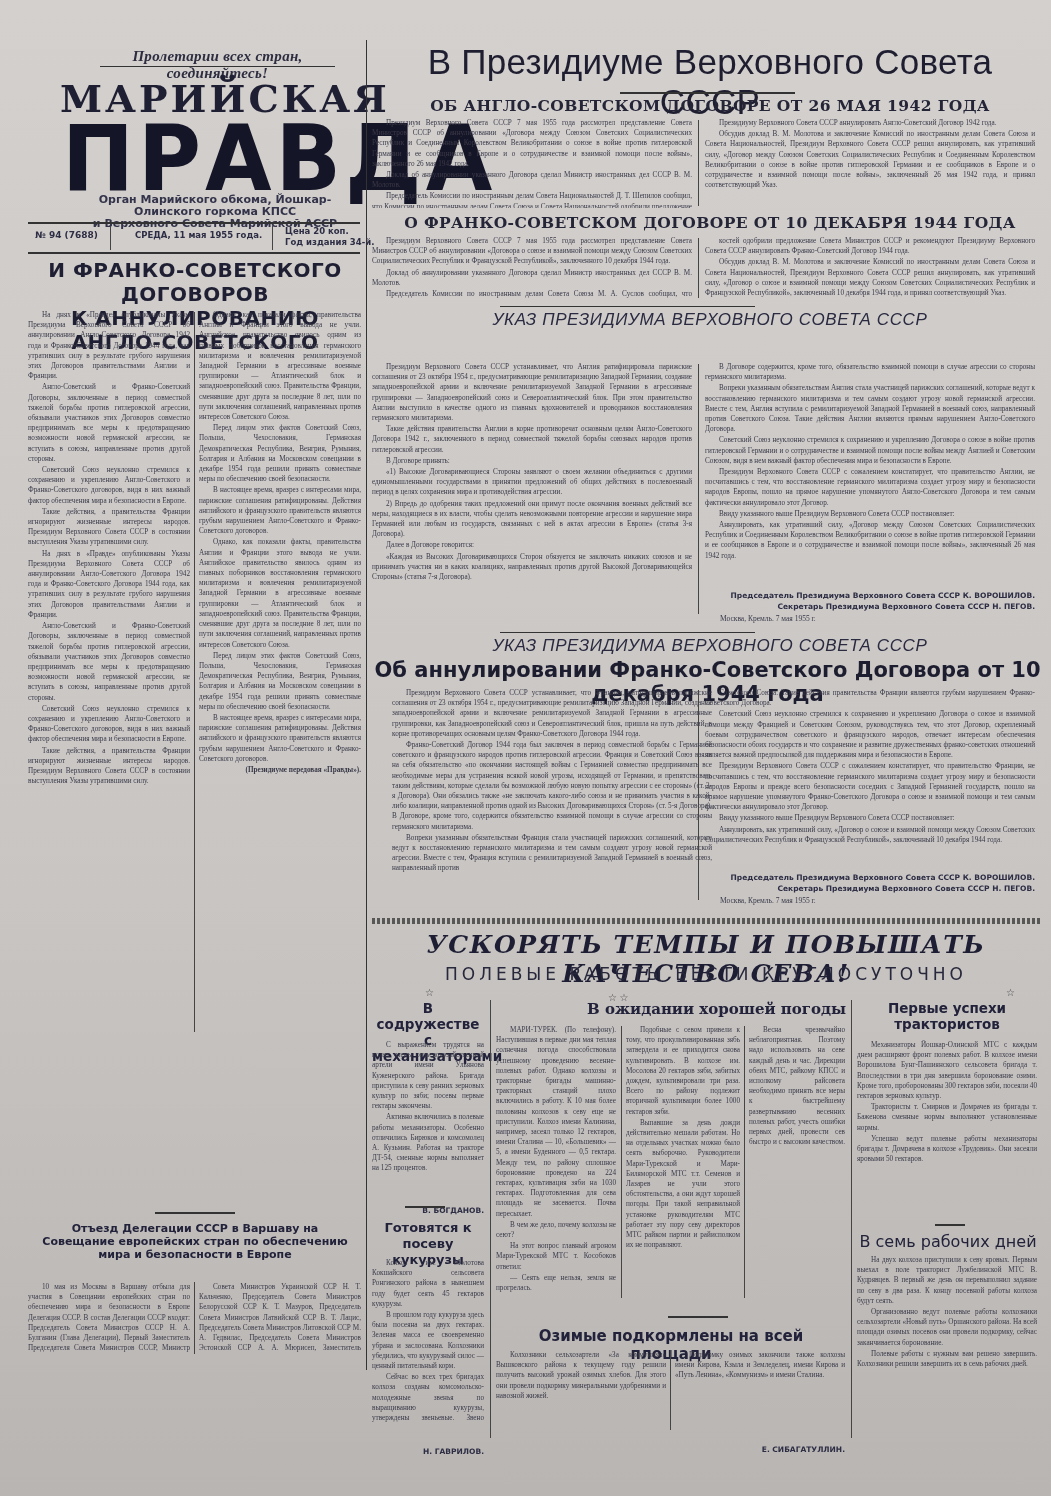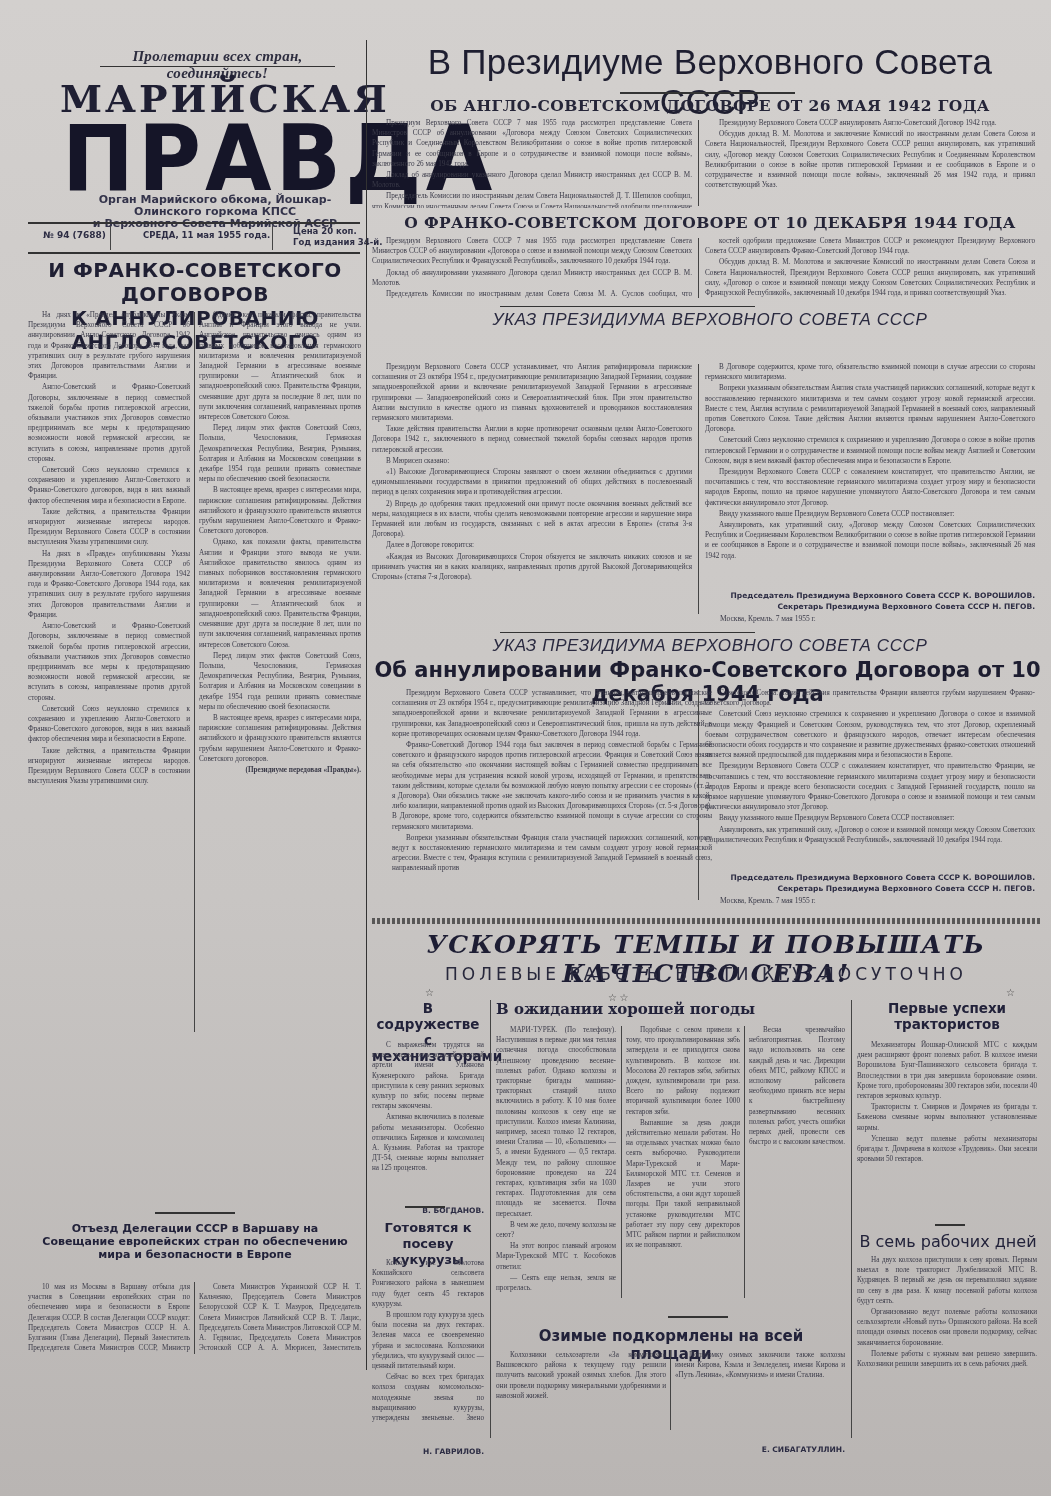--- a/index.html
+++ b/index.html
@@ -17,34 +17,34 @@
     font-size: 7.2px; line-height: 10.2px; text-align: justify; color: #3a3a48;
     font-family: "Liberation Serif", serif; overflow: hidden;
   }
   .body-text p { text-indent: 14px; margin-bottom: 1px; }
   .vrule { position: absolute; width: 1px; background: #444; }
   .hrule { position: absolute; height: 1px; background: #333; }
   .motto { font-style: italic; font-weight: bold; font-size: 15px; color: #2d2d3f; letter-spacing: 0.3px; }
   .masthead1 { font-family: "DejaVu Serif", serif; font-weight: bold; font-size: 38px; letter-spacing: 3px; color: #1f1f33; }
   .masthead2 { font-family: "DejaVu Sans", sans-serif; font-weight: bold; font-size: 86px; letter-spacing: 4px; color: #151528; line-height: 86px; transform: scaleY(1.05); }
   .organ { font-family: "DejaVu Sans", sans-serif; font-size: 11px; font-weight: bold; text-align: center; line-height: 12px; color: #33334a; }
-  .infobar { font-family: "DejaVu Sans", sans-serif; font-weight: bold; font-size: 9px; color: #2d2d44; margin-left: 8px; }
+  .infobar { font-family: "DejaVu Sans", sans-serif; font-weight: bold; font-size: 9px; color: #2d2d44; }
   .h-lead { font-family: "DejaVu Sans", sans-serif; font-weight: bold; font-size: 20px; text-align: center; line-height: 24px; color: #1f1f33; letter-spacing: 0.5px; }
   .h-main { font-family: "Liberation Sans", sans-serif; font-size: 35px; color: #1e1e30; letter-spacing: 0.3px; }
   .h-sub { font-family: "DejaVu Serif", serif; font-weight: bold; font-size: 15.5px; color: #252538; text-align: center; letter-spacing: 0.4px; }
   .h-ukaz { font-family: "Liberation Sans", sans-serif; font-style: italic; font-size: 17px; color: #2a2a40; text-align: center; letter-spacing: 0.6px; }
   .h-ukaz-title { font-family: "DejaVu Sans", sans-serif; font-weight: bold; font-size: 21.5px; color: #1d1d30; text-align: center; }
   .sig { font-family: "DejaVu Sans", sans-serif; font-weight: bold; font-size: 7.5px; color: #2d2d44; text-align: right; line-height: 11px; }
   .place { font-size: 7.5px; color: #3a3a48; }
   .wavy { position:absolute; height: 6px; background: repeating-linear-gradient(90deg,#333 0 3px,transparent 3px 5px); opacity: 0.75; }
   .h-sev { font-family: "DejaVu Serif", serif; font-style: italic; font-weight: bold; font-size: 25px; color: #1d1d33; text-align: center; letter-spacing: 1.5px; }
   .h-sev2 { font-family: "DejaVu Sans", sans-serif; font-size: 17px; color: #28283c; text-align: center; letter-spacing: 4px; }
   .star { position: absolute; font-size: 10px; color: #444; }
   .h-col { font-family: "DejaVu Sans", sans-serif; font-weight: bold; font-size: 13.5px; color: #22223a; text-align: center; line-height: 16px; }
-  .h-colserif { font-family: "DejaVu Serif", serif; font-weight: bold; font-size: 15px; color: #22223a; text-align: left; }
+  .h-colserif { font-family: "DejaVu Serif", serif; font-weight: bold; font-size: 15px; color: #22223a; text-align: right; }
   .h-col-light { font-family: "DejaVu Sans", sans-serif; font-size: 17px; color: #22223a; text-align: center; }
   .author { font-family: "DejaVu Sans", sans-serif; font-weight: bold; font-size: 7.5px; text-align: right; color: #2d2d44; margin-top: 21px; }
   .shortrule { position: absolute; height: 2px; background: #333; }
   .h-delegation { font-family: "DejaVu Sans", sans-serif; font-weight: bold; font-size: 11px; text-align: center; line-height: 13px; color: #22223a; }
 </style>
 </head>
 <body>
 
 <div class="page">
 
@@ -132,21 +132,21 @@
     <p>костей одобрили предложение Совета Министров СССР и рекомендуют Президиуму Верховного Совета СССР аннулировать Франко-Советский Договор 1944 года.</p>
     <p>Обсудив доклад В. М. Молотова и заключение Комиссий по иностранным делам Совета Союза и Совета Национальностей, Президиум Верховного Совета СССР решил аннулировать, как утративший силу, «Договор о союзе и взаимной помощи между Союзом Советских Социалистических Республик и Французской Республикой», заключенный 10 декабря 1944 года, и принял соответствующий Указ.</p>
     <p>Ниже публикуются Указы, принятые Президиумом Верховного Совета СССР.</p>
   </div>
   <div class="hrule" style="left:500px;top:306px;width:255px;"></div>
 
   <div class="abs h-ukaz" style="left:380px;top:310px;width:660px;">УКАЗ ПРЕЗИДИУМА ВЕРХОВНОГО СОВЕТА СССР</div>
   <div class="abs body-text" style="left:372px;top:362px;width:320px;height:218px;">
     <p>Президиум Верховного Совета СССР устанавливает, что Англия ратифицировала парижские соглашения от 23 октября 1954 г., предусматривающие ремилитаризацию Западной Германии, создание западноевропейской армии и включение ремилитаризуемой Западной Германии в агрессивные группировки — Западноевропейский союз и Североатлантический блок. При этом правительство Англии выступило в качестве одного из главных вдохновителей и проводников восстановления германского милитаризма.</p>
     <p>Такие действия правительства Англии в корне противоречат основным целям Англо-Советского Договора 1942 г., заключенного в период совместной тяжелой борьбы союзных народов против гитлеровской агрессии.</p>
-    <p>В Мюрисеп сказано:</p>
+    <p>В Договоре принять:</p>
     <p>«1) Высокие Договаривающиеся Стороны заявляют о своем желании объединиться с другими единомышленными государствами в принятии предложений об общих действиях в послевоенный период в целях сохранения мира и противодействия агрессии.</p>
     <p>2) Впредь до одобрения таких предложений они примут после окончания военных действий все меры, находящиеся в их власти, чтобы сделать невозможными повторение агрессии и нарушение мира Германией или любым из государств, связанных с ней в актах агрессии в Европе» (статья 3-я Договора).</p>
     <p>Далее в Договоре говорится:</p>
     <p>«Каждая из Высоких Договаривающихся Сторон обязуется не заключать никаких союзов и не принимать участия ни в каких коалициях, направленных против другой Высокой Договаривающейся Стороны» (статья 7-я Договора).</p>
   </div>
   <div class="vrule" style="left:698px;top:364px;height:250px;"></div>
   <div class="abs body-text" style="left:705px;top:362px;width:330px;height:228px;">
     <p>В Договоре содержится, кроме того, обязательство взаимной помощи в случае агрессии со стороны германского милитаризма.</p>
     <p>Вопреки указанным обязательствам Англия стала участницей парижских соглашений, которые ведут к восстановлению германского милитаризма и тем самым создают угрозу новой германской агрессии. Вместе с тем, Англия вступила с ремилитаризуемой Западной Германией в военный союз, направленный против Советского Союза. Такие действия Англии являются прямым нарушением Англо-Советского Договора.</p>
     <p>Советский Союз неуклонно стремился к сохранению и укреплению Договора о союзе в войне против гитлеровской Германии и о сотрудничестве и взаимной помощи после войны между Англией и Советским Союзом, видя в нем важный фактор обеспечения мира и безопасности в Европе.</p>

